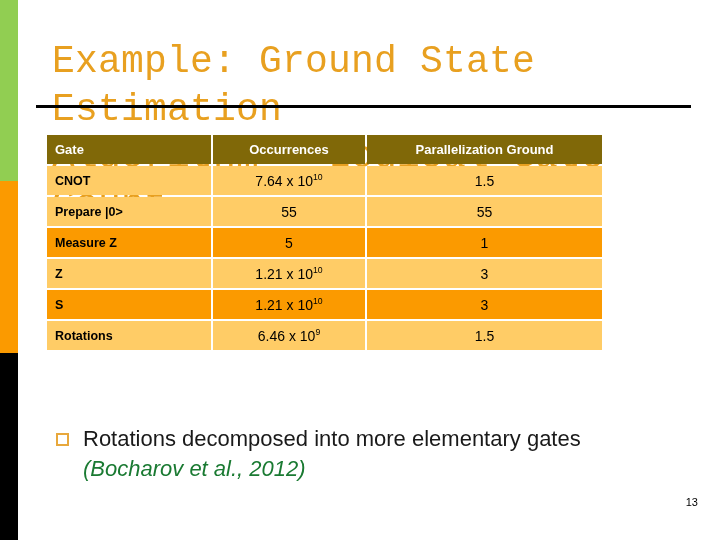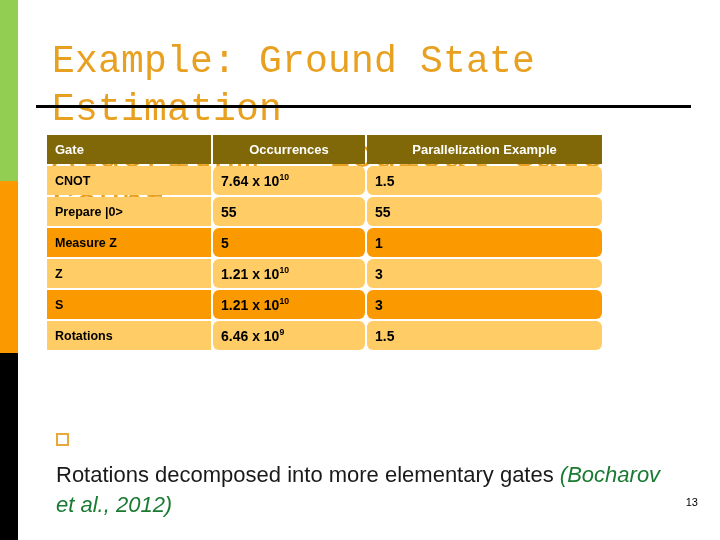--- a/index.html
+++ b/index.html
@@ -82,43 +82,42 @@
   #gate-table thead th.col-par { text-align: center; }
 
   #gate-table tbody td { color: #000000; margin-left: 20px; }
   #gate-table tbody td.col-gate {
     text-align: left;
     font-weight: bold;
     font-size: 12.5px;
   }
   #gate-table tbody td.col-occ,
   #gate-table tbody td.col-par {
-    font-weight: bold;
+    text-align: center;
+    font-weight: normal;
     font-size: 14px;
-    border-radius: 6px;
   }
   #gate-table tbody tr.row-light td { background: #ffcc66; }
   #gate-table tbody tr.row-dark  td { background: #fb9a00; }
 
   .col-w-gate { width: 164px; }
   .col-w-occ  { width: 152px; }
   .col-w-par  { width: 235px; }
 
   sup { font-size: 0.62em; vertical-align: super; line-height: 0; }
 
   
   #bullet-block {
     position: absolute;
     left: 56px;
     top: 424px;
     width: 615px;
     display: flex;
     align-items: flex-start;
     gap: 14px;
-    flex-direction: column;
   }
   #bullet-square {
     flex: 0 0 auto;
     width: 13px;
     height: 13px;
     margin-top: 9px;
     border: 2.5px solid #e8a83c;
     background: transparent;
   }
   #bullet-text {
@@ -158,21 +157,21 @@
 <table id="gate-table">
   <colgroup>
     <col class="col-w-gate">
     <col class="col-w-occ">
     <col class="col-w-par">
   </colgroup>
   <thead>
     <tr>
       <th class="col-gate">Gate</th>
       <th class="col-occ">Occurrences</th>
-      <th class="col-par">Parallelization Example</th>
+      <th class="col-par">Parallelization Ground</th>
     </tr>
   </thead>
   <tbody id="table-body">
       <tr class="row-light">
         <td class="col-gate">CNOT</td>
         <td class="col-occ"><span>7.64 x 10</span><sup>10</sup></td>
         <td class="col-par">1.5</td>
       </tr>
       <tr class="row-light">
         <td class="col-gate">Prepare |0&gt;</td>

